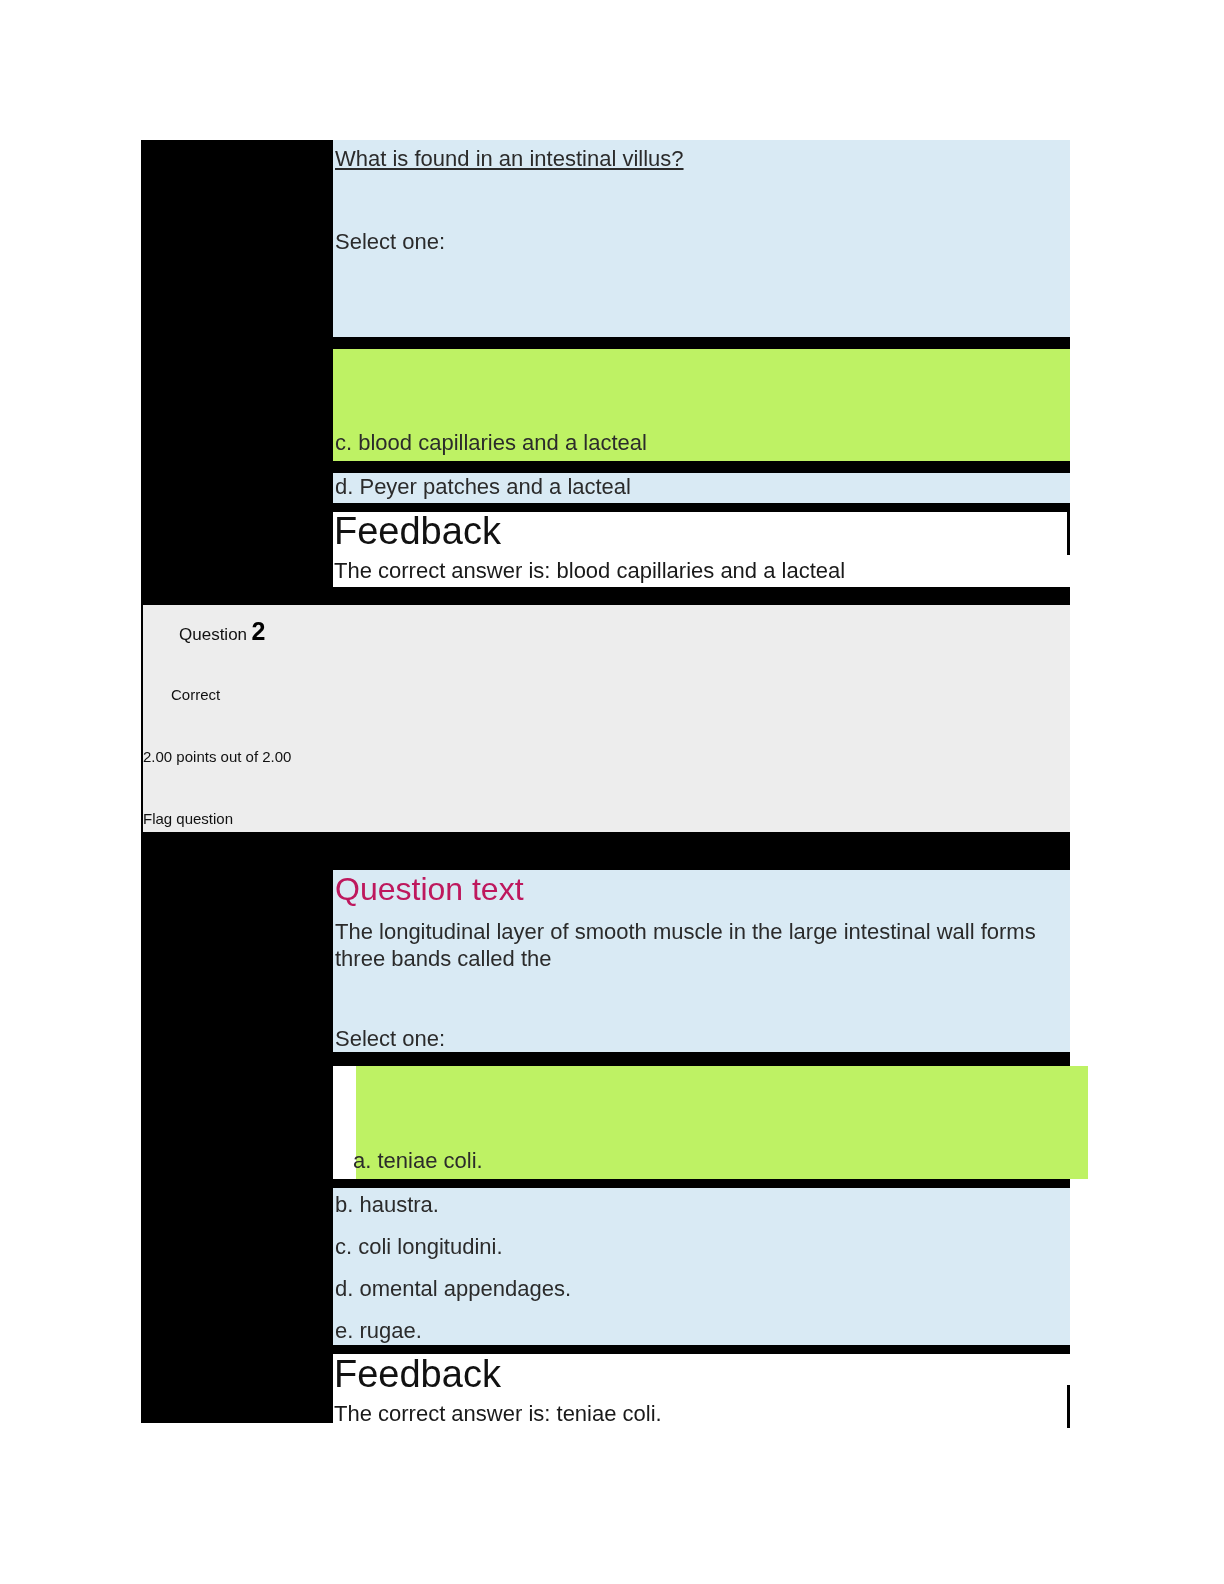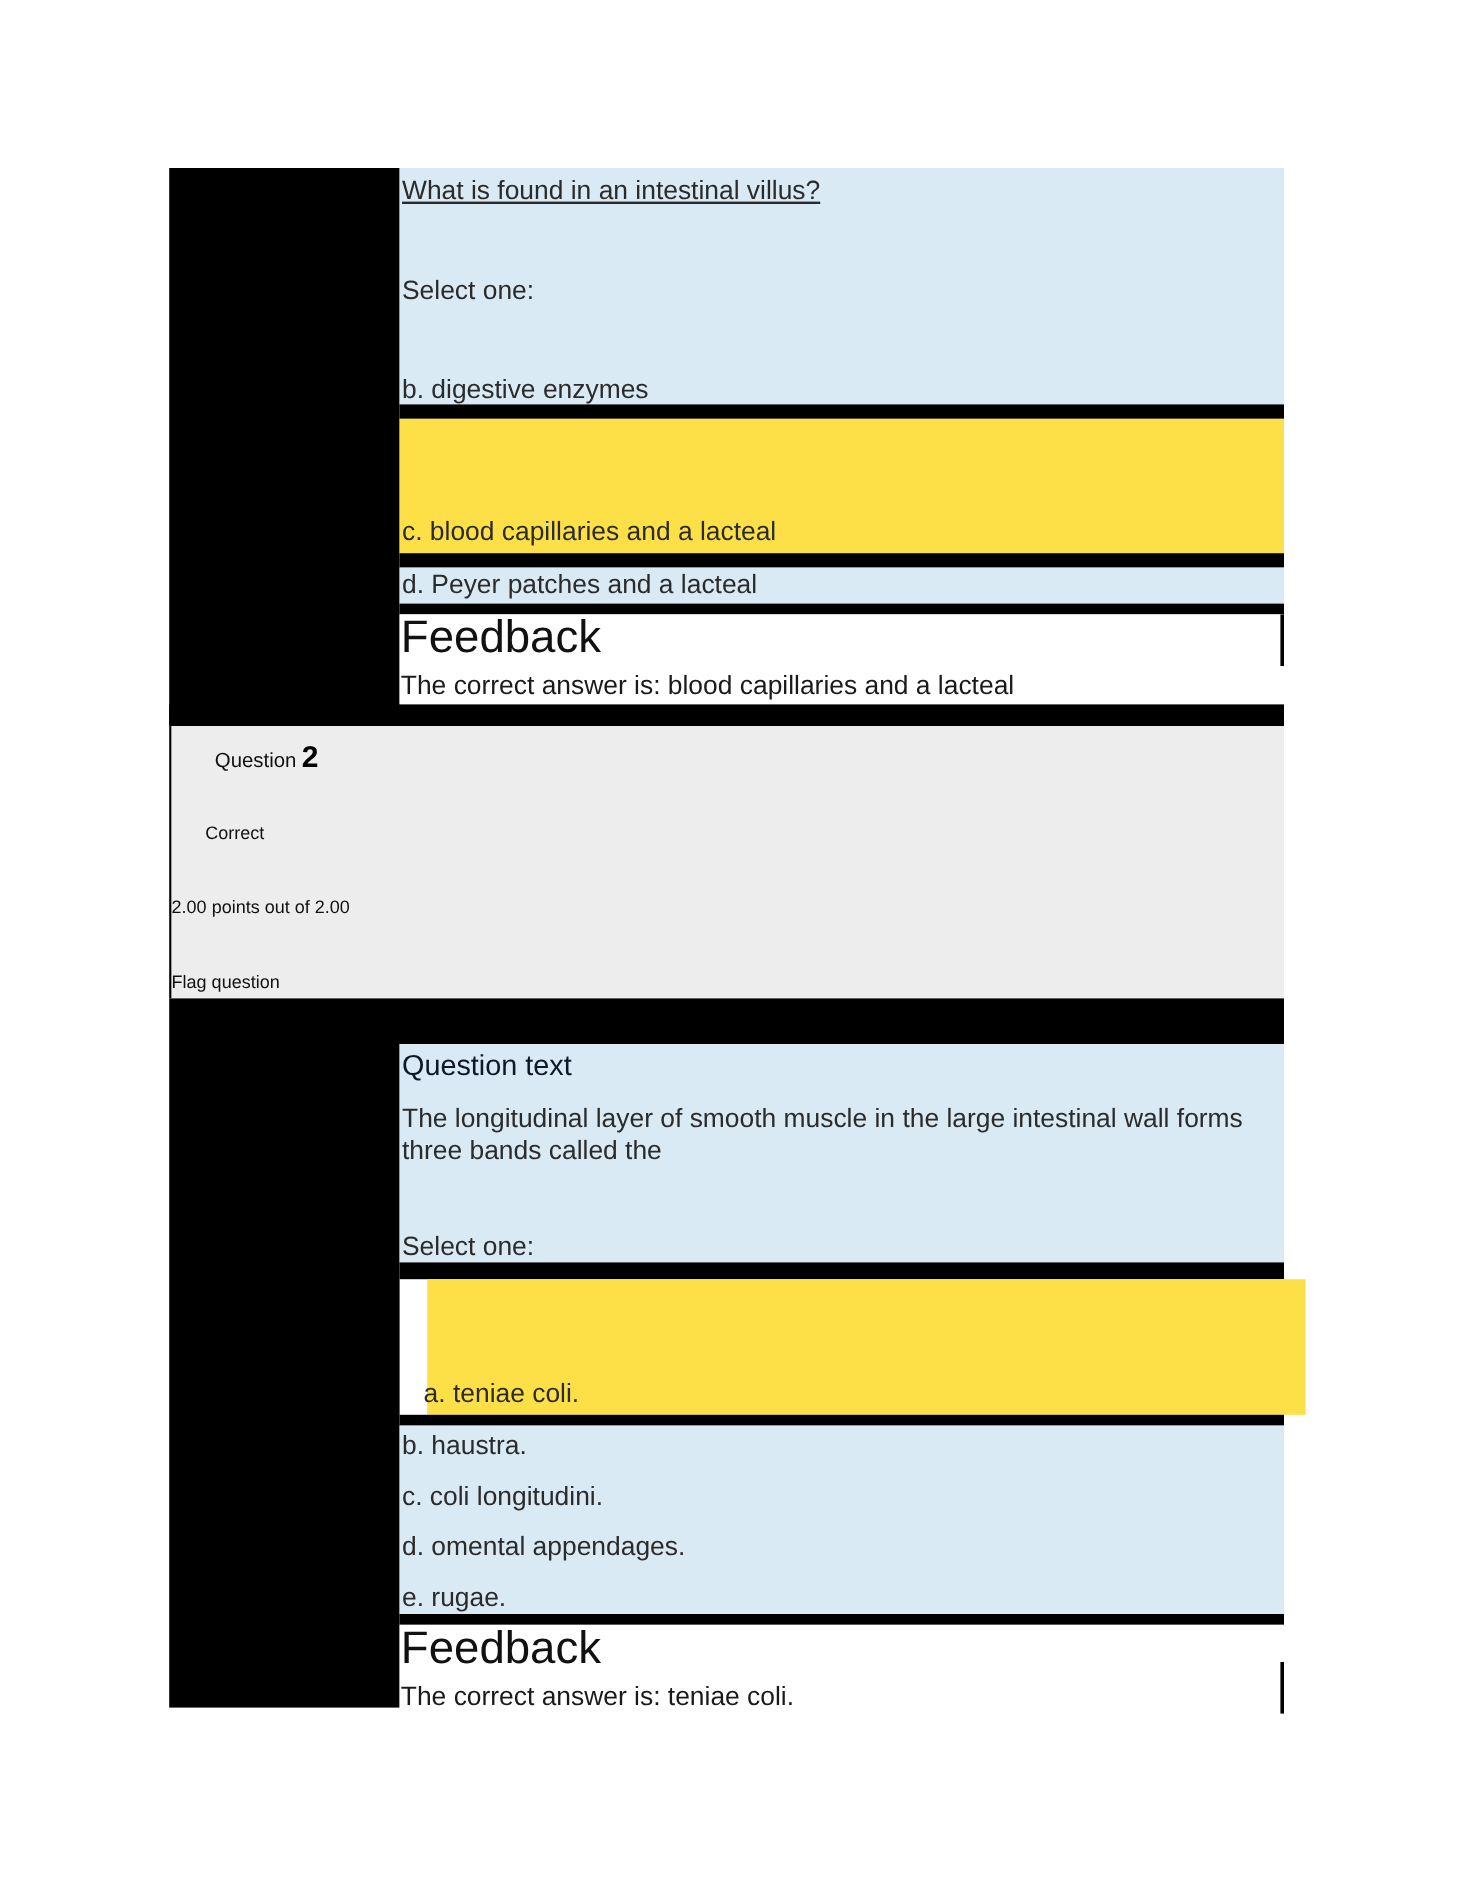--- a/index.html
+++ b/index.html
@@ -15,40 +15,40 @@
     color: #2b2b2b;
     overflow: hidden;
   }
 
   
   .abs { position: absolute; box-sizing: border-box; }
 
   
   .fill-black { background: #000000; }
   .fill-blue  { background: #d9eaf4; }
-  .fill-green { background: #fde047; }
+  .fill-green { background: #bef264; }
   .fill-gray  { background: #ededed; }
   .fill-white { background: #ffffff; }
 
   
   .qtext {
     font-size: 22px;
     line-height: 28px;
     color: #2b2b2b;
     white-space: pre-wrap;
   }
   .qtext-wrap {
     font-size: 22px;
     line-height: 27px;
     color: #2b2b2b;
   }
   .heading-lg {
-    font-size: 24px;
+    font-size: 32px;
     line-height: 34px;
-    color: #0f172a;
+    color: #be185d;
     font-weight: normal;
   }
   .feedback-h {
     font-size: 38px;
     line-height: 36px;
     color: #111111;
     font-weight: normal;
   }
   .feedback-b {
     font-size: 22px;
@@ -76,21 +76,20 @@
   .hairline { background: #000000; width: 3px; }
 </style>
 </head>
 <body>
 
 <div class="abs fill-black" style="left:141px; top:140px; width:192px; height:465px;"></div>
 
 <div class="abs fill-blue" style="left:333px; top:140px; width:737px; height:197px;">
   <div class="abs qtext" style="left:2px; top:5px; width:720px;text-decoration:underline;">What is found in an intestinal villus?</div>
   <div class="abs qtext" style="left:2px; top:88px; width:400px;">Select one:</div>
-  <div class="abs qtext" style="left:2px; top:171px; width:700px;">b. digestive enzymes</div>
 </div>
 
 <div class="abs fill-black" style="left:333px; top:337px; width:737px; height:12px;"></div>
 
 <div class="abs fill-green" style="left:333px; top:349px; width:737px; height:112px;">
   <div class="abs qtext" style="left:2px; top:80px; width:700px;">c. blood capillaries and a lacteal</div>
 </div>
 
 <div class="abs fill-black" style="left:333px; top:461px; width:737px; height:12px;"></div>
 

